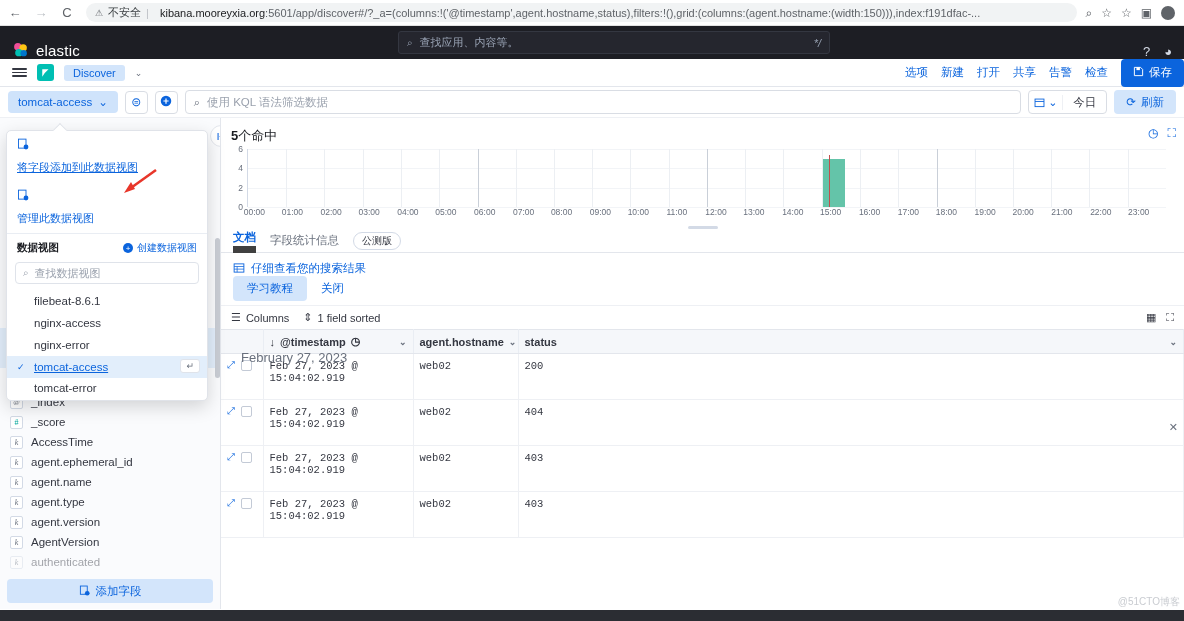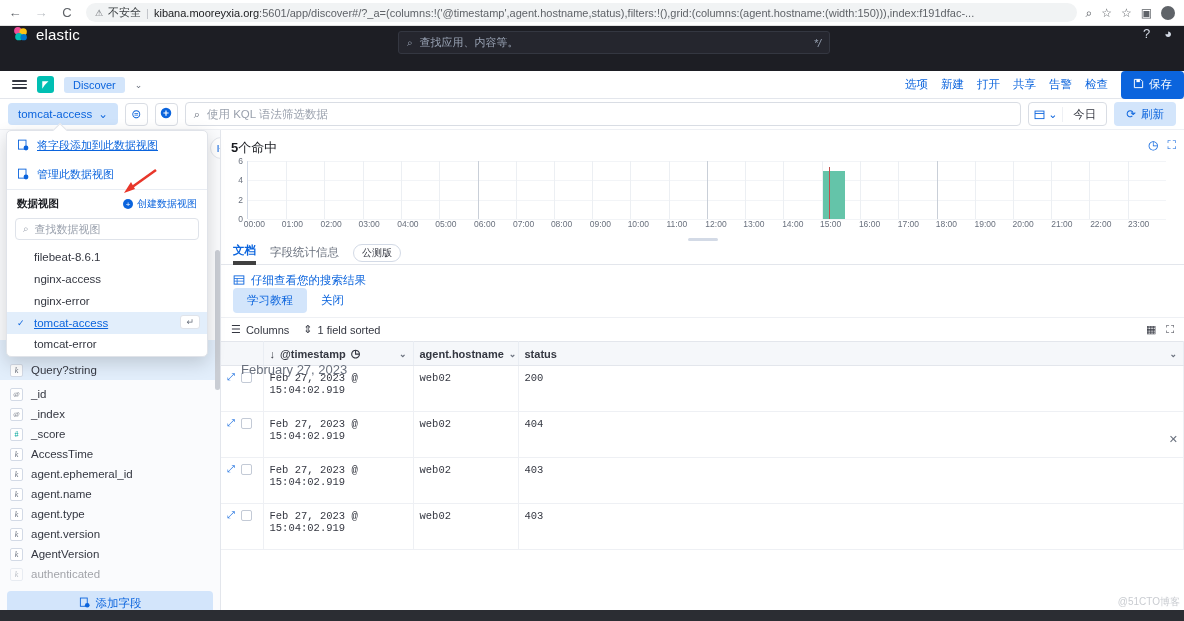--- a/index.html
+++ b/index.html
@@ -24,30 +24,30 @@
     display:flex; align-items:center; padding:0 9px; gap:5px; min-width:0;
     margin-left:2px;
   }
   .warn-ico{ color:#5f6368; font-size:9px; }
   .notsecure{ color:#3c4043; font-size:11px; white-space:nowrap; }
   .urlsep{ color:#bdc1c6; font-size:11px; }
   .urltext{
     font-size:11px; color:#5f6368; white-space:nowrap; overflow:hidden;
     text-overflow:clip; flex:1 1 auto; min-width:0;
   }
-  .urltext .host{ color:#202124; }
+  .urltext .host{ color:#202124;margin-left:6px; }
   .chrome-icons{ display:flex; align-items:center; gap:9px; padding-right:3px; color:#5f6368; }
   .chrome-icons .ci{ font-size:12px; }
   .avatar-dot{
     width:14px;height:14px;border-radius:50%;background:#5f6368;display:inline-block;
   }
 
   
   .elastic-bar{
-    height:45px; background:#1d1e24; display:flex; align-items:flex-start;
+    height:33px; background:#1d1e24; display:flex; align-items:flex-end;
     padding:0 12px; position:relative;
   }
   .brand{ display:flex; align-items:center; gap:7px; }
   .brand-logo{ width:17px;height:17px; position:relative; }
   .brand-name{ color:#fff; font-size:15px; letter-spacing:.2px; }
   .globalsearch{
     position:absolute; left:398px; top:5px; width:432px; height:23px;
     background:#25262e; border:1px solid #343741; border-radius:3px;
     display:flex; align-items:center; padding:0 8px; gap:7px;
   }
@@ -166,21 +166,21 @@
   .barline{ position:absolute; width:1px; background:#c0504d; }
   .xaxis{ position:absolute; left:12px; right:0; bottom:0; height:14px; }
   .xtick{ position:absolute; font-size:8.5px; color:#69707d; top:0; white-space:nowrap;}
   .xdate{ position:absolute; left:20px; top:232px; font-size:13px; color:#69707d; }
   .timerange{ text-align:center; font-size:10.5px; color:#69707d; padding-top:11px;}
   .grabber{ width:30px;height:3px;background:#d3dae6;border-radius:2px;margin:5px auto 0;}
 
   
   .tabs{ display:flex; align-items:center; gap:14px; padding:0 0 0 12px; border-bottom:1px solid #e3e6ec; height:24px;}
   .tab{ font-size:11.5px; color:#69707d; height:24px; display:flex; align-items:center; }
-  .tab.active{ color:#0b64dd; font-weight:bold; border-bottom:4px solid #404040; }
+  .tab.active{ color:#0b64dd; font-weight:bold; border-bottom:7px solid #404040; }
   .beta-pill{ border:1px solid #d3dae6; border-radius:9px; font-size:10px; padding:1px 8px; color:#343741; }
 
   
   .callout{ padding:8px 12px 4px; }
   .callout-title{ color:#0b64dd; font-size:11.5px; display:flex; align-items:center; gap:6px; }
   .callout-body{ font-size:11px; color:#343741; padding:7px 0 9px 0; }
   .callout-actions{ display:flex; align-items:center; gap:8px; }
   .btn-fill{ background:#d3e5fb; color:#0b64dd; border-radius:4px; padding:5px 14px; font-size:11.5px;}
   .btn-plain{ color:#0b64dd; font-size:11.5px; padding:5px 6px;}
 
@@ -209,21 +209,21 @@
   
   .popover{
     position:absolute; left:6px; top:130px; width:202px; background:#fff;
     border:1px solid #e0e3e9; border-radius:5px; z-index:50;
     box-shadow:0 6px 18px rgba(0,0,0,.16);
   }
   .pop-arrow{
     position:absolute; top:-6px; left:48px; width:10px;height:10px;background:#fff;
     border-left:1px solid #e0e3e9;border-top:1px solid #e0e3e9; transform:rotate(45deg);
   }
-  .pop-item{ display:flex; align-items:flex-end; gap:8px; padding:7px 10px; font-size:11px; color:#0b64dd;}
+  .pop-item{ display:flex; align-items:flex-start; gap:8px; padding:7px 10px; font-size:11px; color:#0b64dd;flex-direction:column;}
   .pop-item.u{ text-decoration:underline; }
   .pop-sep{ height:1px; background:#e9edf3; }
   .pop-head{ display:flex; align-items:center; padding:7px 10px 4px; }
   .pop-head-t{ font-size:10.5px; font-weight:bold; color:#1a1c21; }
   .pop-head-a{ margin-left:auto; font-size:10px; color:#0b64dd; display:flex; align-items:center; gap:4px;}
   .dot-plus{ width:10px;height:10px;border-radius:50%;background:#0b64dd;color:#fff;font-size:8px;
     display:flex;align-items:center;justify-content:center;}
   .pop-search{
     margin:3px 8px 6px; height:22px; border:1px solid #dfe3ea; border-radius:4px;
     display:flex; align-items:center; gap:6px; padding:0 7px;

